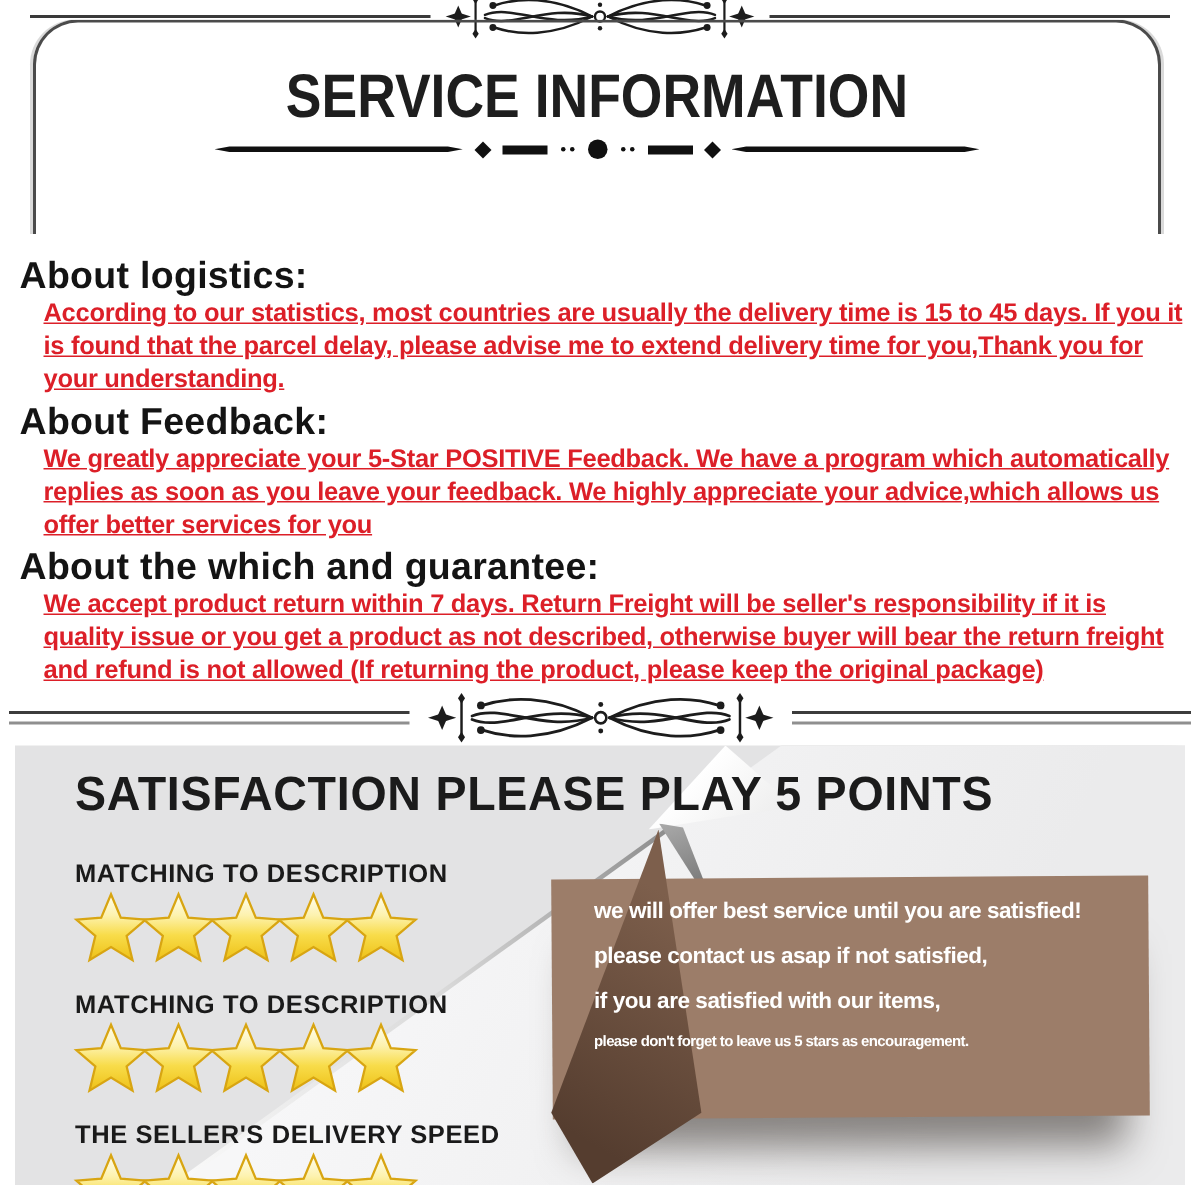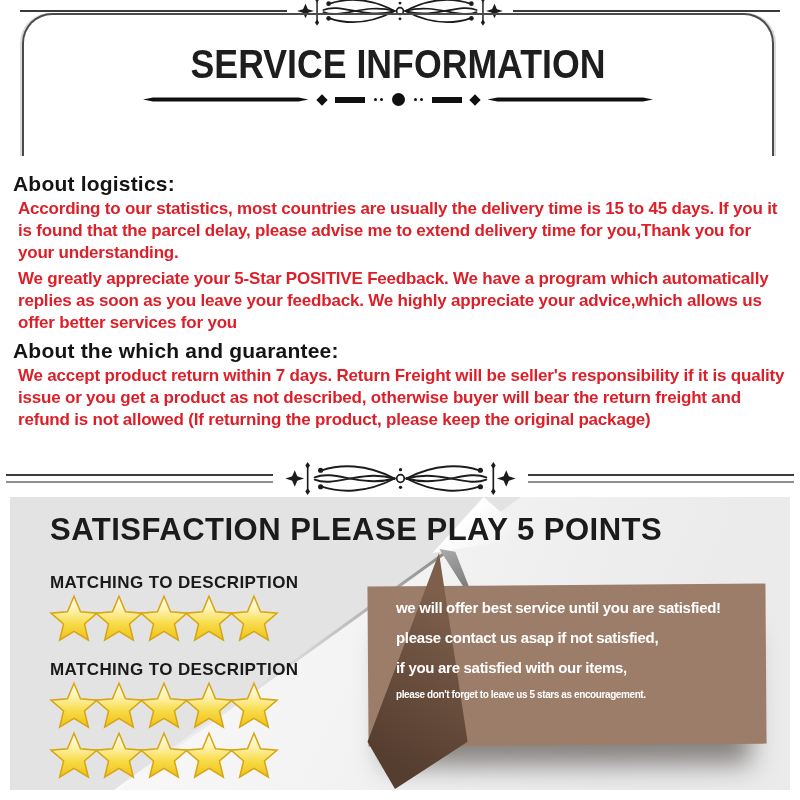--- a/index.html
+++ b/index.html
@@ -34,26 +34,26 @@
   }
   .taper{flex:1;height:5px;background:#101010;clip-path:polygon(0 50%,6% 12%,94% 12%,100% 50%,94% 88%,6% 88%);}
   .t-diamond{width:8px;height:8px;background:#101010;transform:rotate(45deg);}
   .t-bar{width:30px;height:6px;background:#101010;}
   .t-dots{display:flex;gap:3px;align-items:center;}
   .t-dots i{width:3px;height:3px;border-radius:50%;background:#101010;}
   .t-ball{width:13px;height:13px;border-radius:50%;background:#101010;}
   
   .content{position:absolute;top:170px;left:13px;width:778px;}
   .sec-heading{
-    font-size:21px;font-weight:bold;color:var(--heading-text,#141414);
+    font-size:25px;font-weight:bold;color:var(--heading-text,#141414);
     line-height:26px;margin:1px 0 1px 0;letter-spacing:.2px;
   }
   .sec-body{
     font-size:17px;font-weight:bold;color:var(--red-text,#dc1f28);
-    line-height:22px;letter-spacing:-.2px;margin:0 0 4px 5px;
+    line-height:22px;letter-spacing:-.2px;margin:0 0 4px 16px;text-decoration:underline;
   }
   
   .divider2{
     position:absolute;top:455px;left:6px;width:788px;
     display:flex;align-items:center;gap:10px;
   }
   .dbl-line{flex:1;height:5px;border-top:2px solid #3c3c3c;border-bottom:2px solid #8f8f8f;}
   
   .panel{
     position:absolute;top:497px;left:10px;width:780px;height:293px;
@@ -173,20 +173,21 @@
       </div>
     <div class="t-bar"></div>
       <div class="t-diamond"></div>
       <div class="taper"></div>
   </div>
 </div>
 
 <div class="content">
   <div class="sec-heading">About logistics:</div>
   <div class="sec-body">According to our statistics, most countries are usually the delivery time is 15 to 45 days. If you it is found that the parcel delay, please advise me to extend delivery time for you,Thank you for your understanding.</div>
+  <div class="sec-heading">About Feedback:</div>
   <div class="sec-body">We greatly appreciate your 5-Star POSITIVE Feedback. We have a program which automatically replies as soon as you leave your feedback. We highly appreciate your advice,which allows us offer better services for you</div>
   <div class="sec-heading">About the which and guarantee:</div>
   <div class="sec-body">We accept product return within 7 days. Return Freight will be seller's responsibility if it is quality issue or you get a product as not described, otherwise buyer will bear the return freight and refund is not allowed (If returning the product, please keep the original package)</div>
 </div>
 
 <div class="divider2">
   <div class="dbl-line"></div>
   <svg class="flourish" width="235" height="47" viewBox="0 0 200 40">
       <use href="#flourishFull"></use>
     </svg>
@@ -245,20 +246,21 @@
           </svg>
           <svg class="star" viewBox="0 0 24 23">
             <path d="M12 1l3 7.2 7.6.6-5.8 5 1.8 7.4L12 17.2 5.4 21.2l1.8-7.4-5.8-5 7.6-.6z"></path>
           </svg>
           <svg class="star" viewBox="0 0 24 23">
             <path d="M12 1l3 7.2 7.6.6-5.8 5 1.8 7.4L12 17.2 5.4 21.2l1.8-7.4-5.8-5 7.6-.6z"></path>
           </svg>
         </div>
     </div>
     <div class="rate-group">
+      <div class="rate-label">THE SELLER'S DELIVERY SPEED</div>
       <div class="stars">
           <svg class="star" viewBox="0 0 24 23">
             <path d="M12 1l3 7.2 7.6.6-5.8 5 1.8 7.4L12 17.2 5.4 21.2l1.8-7.4-5.8-5 7.6-.6z"></path>
           </svg>
           <svg class="star" viewBox="0 0 24 23">
             <path d="M12 1l3 7.2 7.6.6-5.8 5 1.8 7.4L12 17.2 5.4 21.2l1.8-7.4-5.8-5 7.6-.6z"></path>
           </svg>
           <svg class="star" viewBox="0 0 24 23">
             <path d="M12 1l3 7.2 7.6.6-5.8 5 1.8 7.4L12 17.2 5.4 21.2l1.8-7.4-5.8-5 7.6-.6z"></path>
           </svg>

